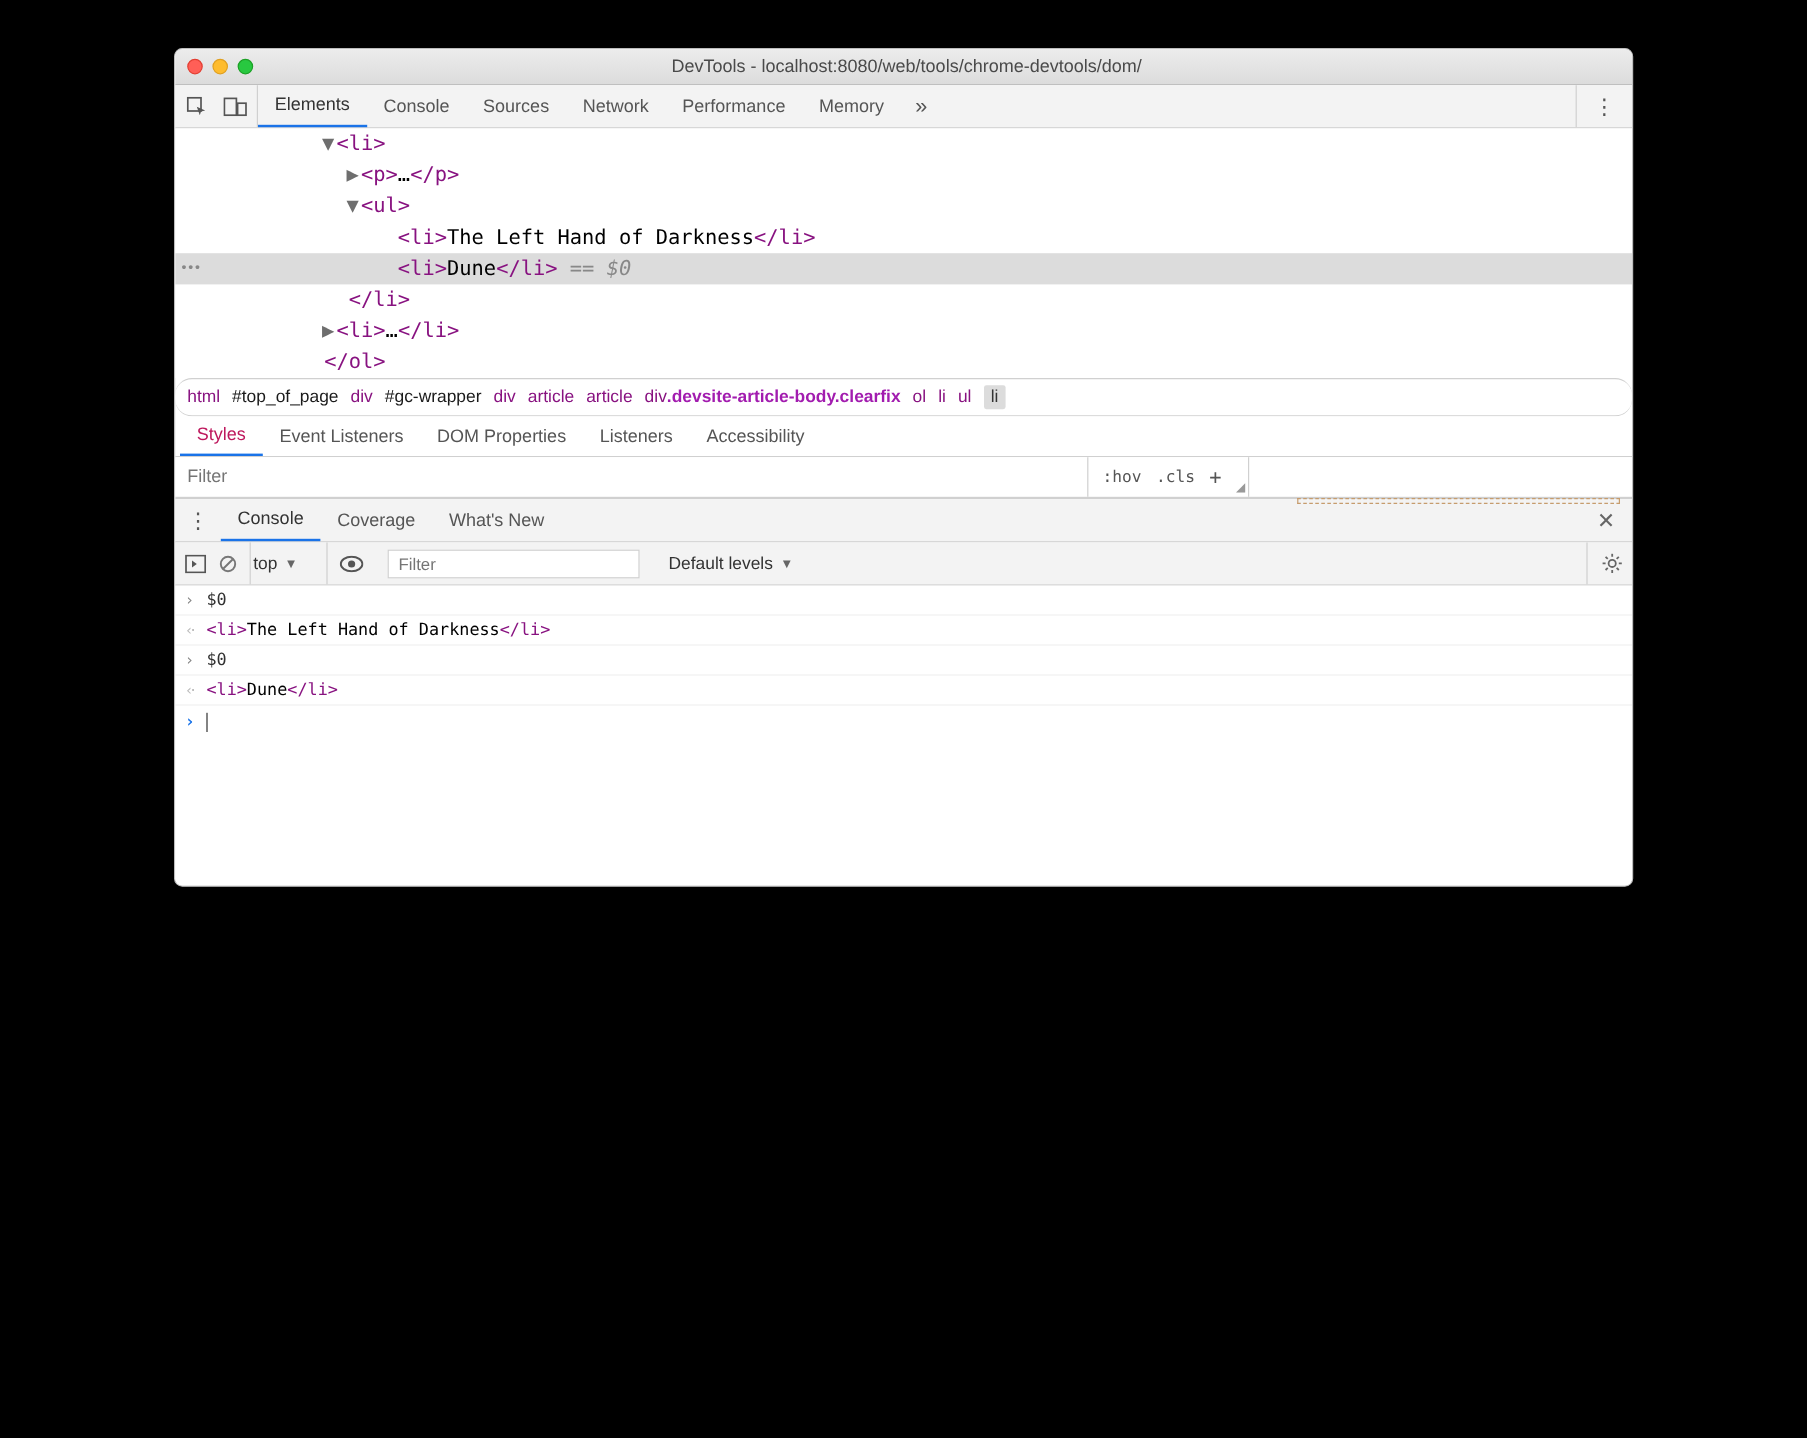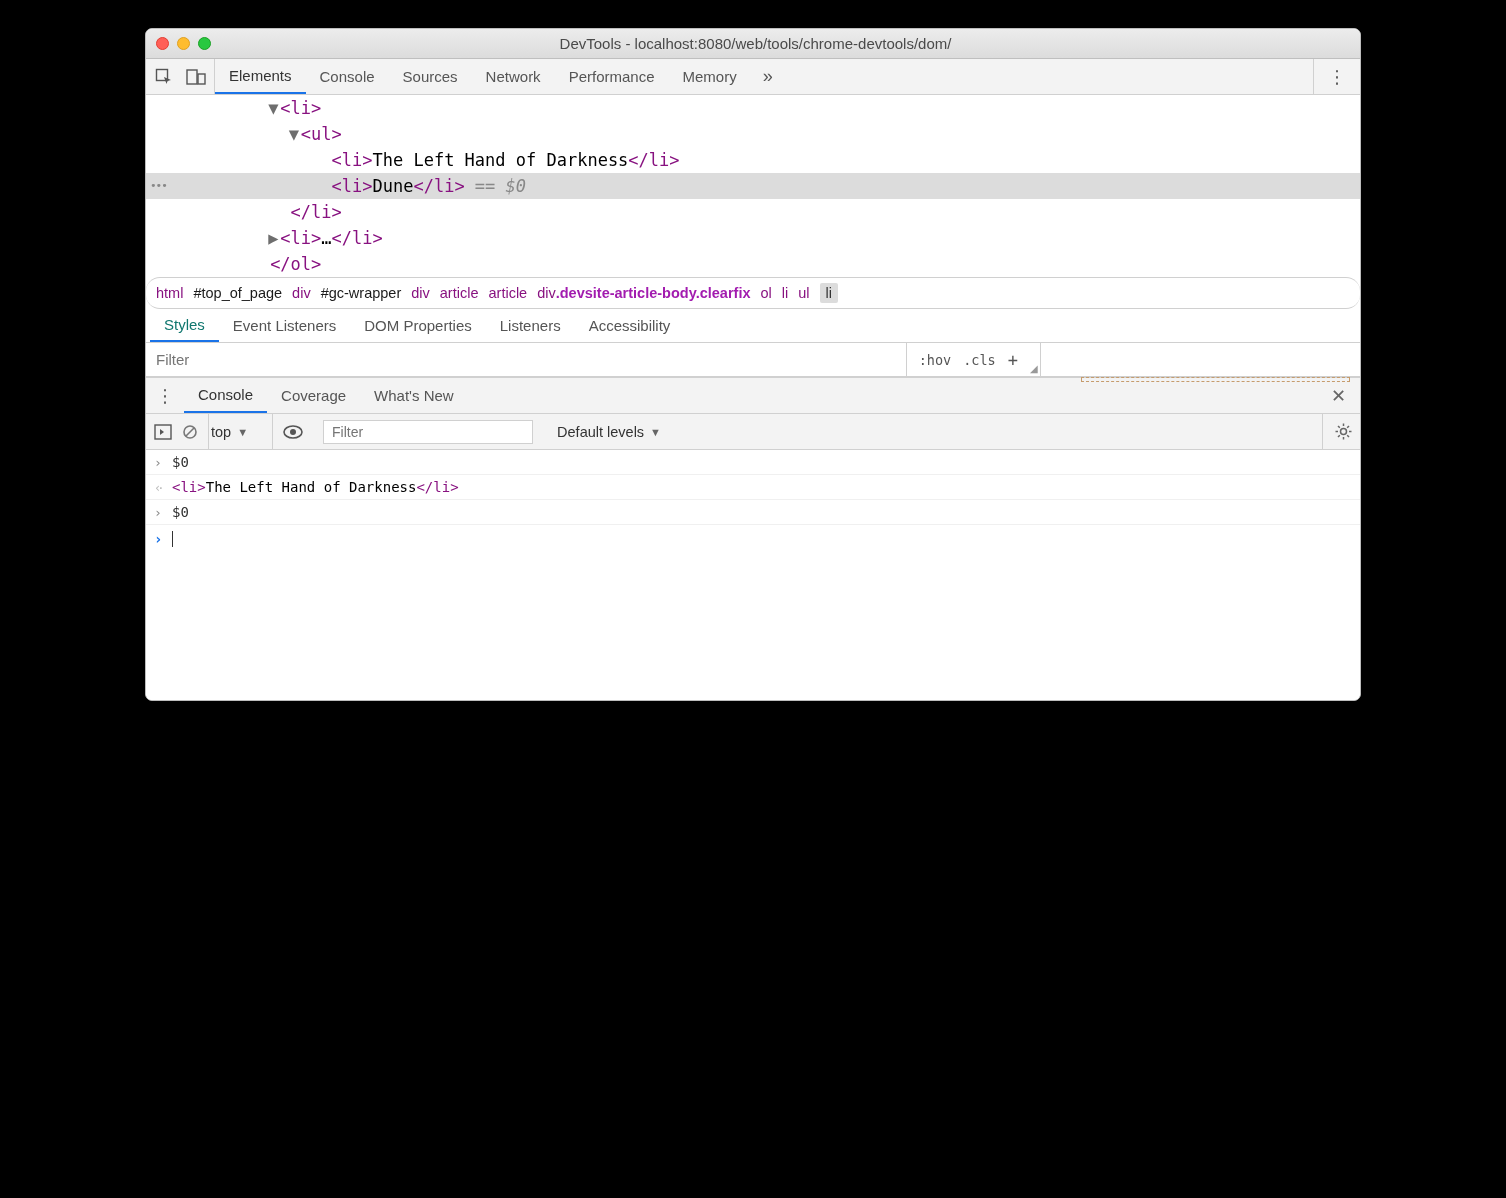--- a/index.html
+++ b/index.html
@@ -7,21 +7,21 @@
     background: #000;
     font-family: -apple-system, BlinkMacSystemFont, "Helvetica Neue", Arial, sans-serif;
     width: 1506px;
     height: 1198px;
     display: flex;
     align-items: flex-start;
     justify-content: center;
   }
   .window {
     width: 1216px;
-    margin-top: 28px;
+    margin-top: 40px;
     background: #fff;
     border-radius: 7px;
     box-shadow: 0 20px 60px rgba(0,0,0,0.5);
     overflow: hidden;
     border: 1px solid #bdbdbd;
   }
   .titlebar {
     height: 30px;
     background: linear-gradient(#ececec,#dcdcdc);
     display: flex;
@@ -74,21 +74,21 @@
   .crumb span { color:#881280;}
   .crumb .id { color:#1a1a1a;}
   .crumb .cls { color:#a21caf;font-weight:bold;}
   .crumb .sel { background:#dcdcdc; color:#333; padding:2px 6px; border-radius:2px;}
   
   .subtabs {
     display:flex; align-items:center; height:34px; padding:0 4px; border-bottom:1px solid #d0d0d0;
     font-size:15px; color:#555; gap:0;
   }
   .subtabs .stab { padding:0 14px; height:100%; display:flex; align-items:center;}
-  .subtabs .stab.active { color:#0f766e; border-bottom:2px solid #1a73e8;}
+  .subtabs .stab.active { color:#be185d; border-bottom:2px solid #1a73e8;}
   .filterbar {
     display:flex; align-items:center; height:34px; border-bottom:1px solid #d0d0d0; background:#fff;
   }
   .filterbar input {
     flex:1; border:none; outline:none; font-size:15px; color:#999; padding:0 10px; background:transparent;
   }
   .filterbar .btns { display:flex; align-items:center; gap:4px; padding:0 8px; font-family:Menlo,monospace; font-size:13.5px; color:#555; border-left:1px solid #d0d0d0; height:100%;}
   .filterbar .btns span { padding:0 4px;}
   .filterbar .plus { font-size:17px; color:#555; padding:0 6px;}
   .filterbar .corner { width:10px; align-self:flex-end; color:#999; font-size:10px; padding-bottom:2px;}
@@ -172,20 +172,21 @@
         <div class="tab">Network</div>
         <div class="tab">Performance</div>
         <div class="tab">Memory</div>
       </div>
     <div class="more">»</div>
     <div class="kebab">⋮</div>
   </div>
 
   <div class="domtree" id="domtree">
       <div class="domline">          <span class="tri">▼</span><span class="tag">&lt;li&gt;</span></div>
+      <div class="domline">            <span class="tri">▶</span><span class="tag">&lt;p&gt;</span><span class="txt">…</span><span class="tag">&lt;/p&gt;</span></div>
       <div class="domline">            <span class="tri">▼</span><span class="tag">&lt;ul&gt;</span></div>
       <div class="domline">               <span class="tri"> </span><span class="tag">&lt;li&gt;</span><span class="txt">The Left Hand of Darkness</span><span class="tag">&lt;/li&gt;</span></div>
       <div class="domline selected">               <span class="tri"> </span><span class="tag">&lt;li&gt;</span><span class="txt">Dune</span><span class="tag">&lt;/li&gt;</span><span class="eqsel"> == $0</span></div>
       <div class="domline">           <span class="tri"> </span><span class="tag">&lt;/li&gt;</span></div>
       <div class="domline">          <span class="tri">▶</span><span class="tag">&lt;li&gt;</span><span class="txt">…</span><span class="tag">&lt;/li&gt;</span></div>
       <div class="domline">         <span class="tri"> </span><span class="tag">&lt;/ol&gt;</span></div>
     </div>
 
   <div class="crumb" id="crumb">
       <span>html</span>
@@ -287,20 +288,24 @@
           <span class="body">$0</span>
         </div>
         <div class="cline output">
           <span class="pre"></span>
           <span class="body">  <span class="tag">&lt;li&gt;</span><span class="txt">The Left Hand of Darkness</span><span class="tag">&lt;/li&gt;</span></span>
         </div>
         <div class="cline input">
           <span class="pre"></span>
           <span class="body">$0</span>
         </div>
+        <div class="cline output">
+          <span class="pre"></span>
+          <span class="body">  <span class="tag">&lt;li&gt;</span><span class="txt">Dune</span><span class="tag">&lt;/li&gt;</span></span>
+        </div>
         <div class="prompt">
           <span class="pre">›</span>
           <span class="cursor"></span>
         </div>
       </div>
   </div>
 
 </div>
 
 </body></html>

